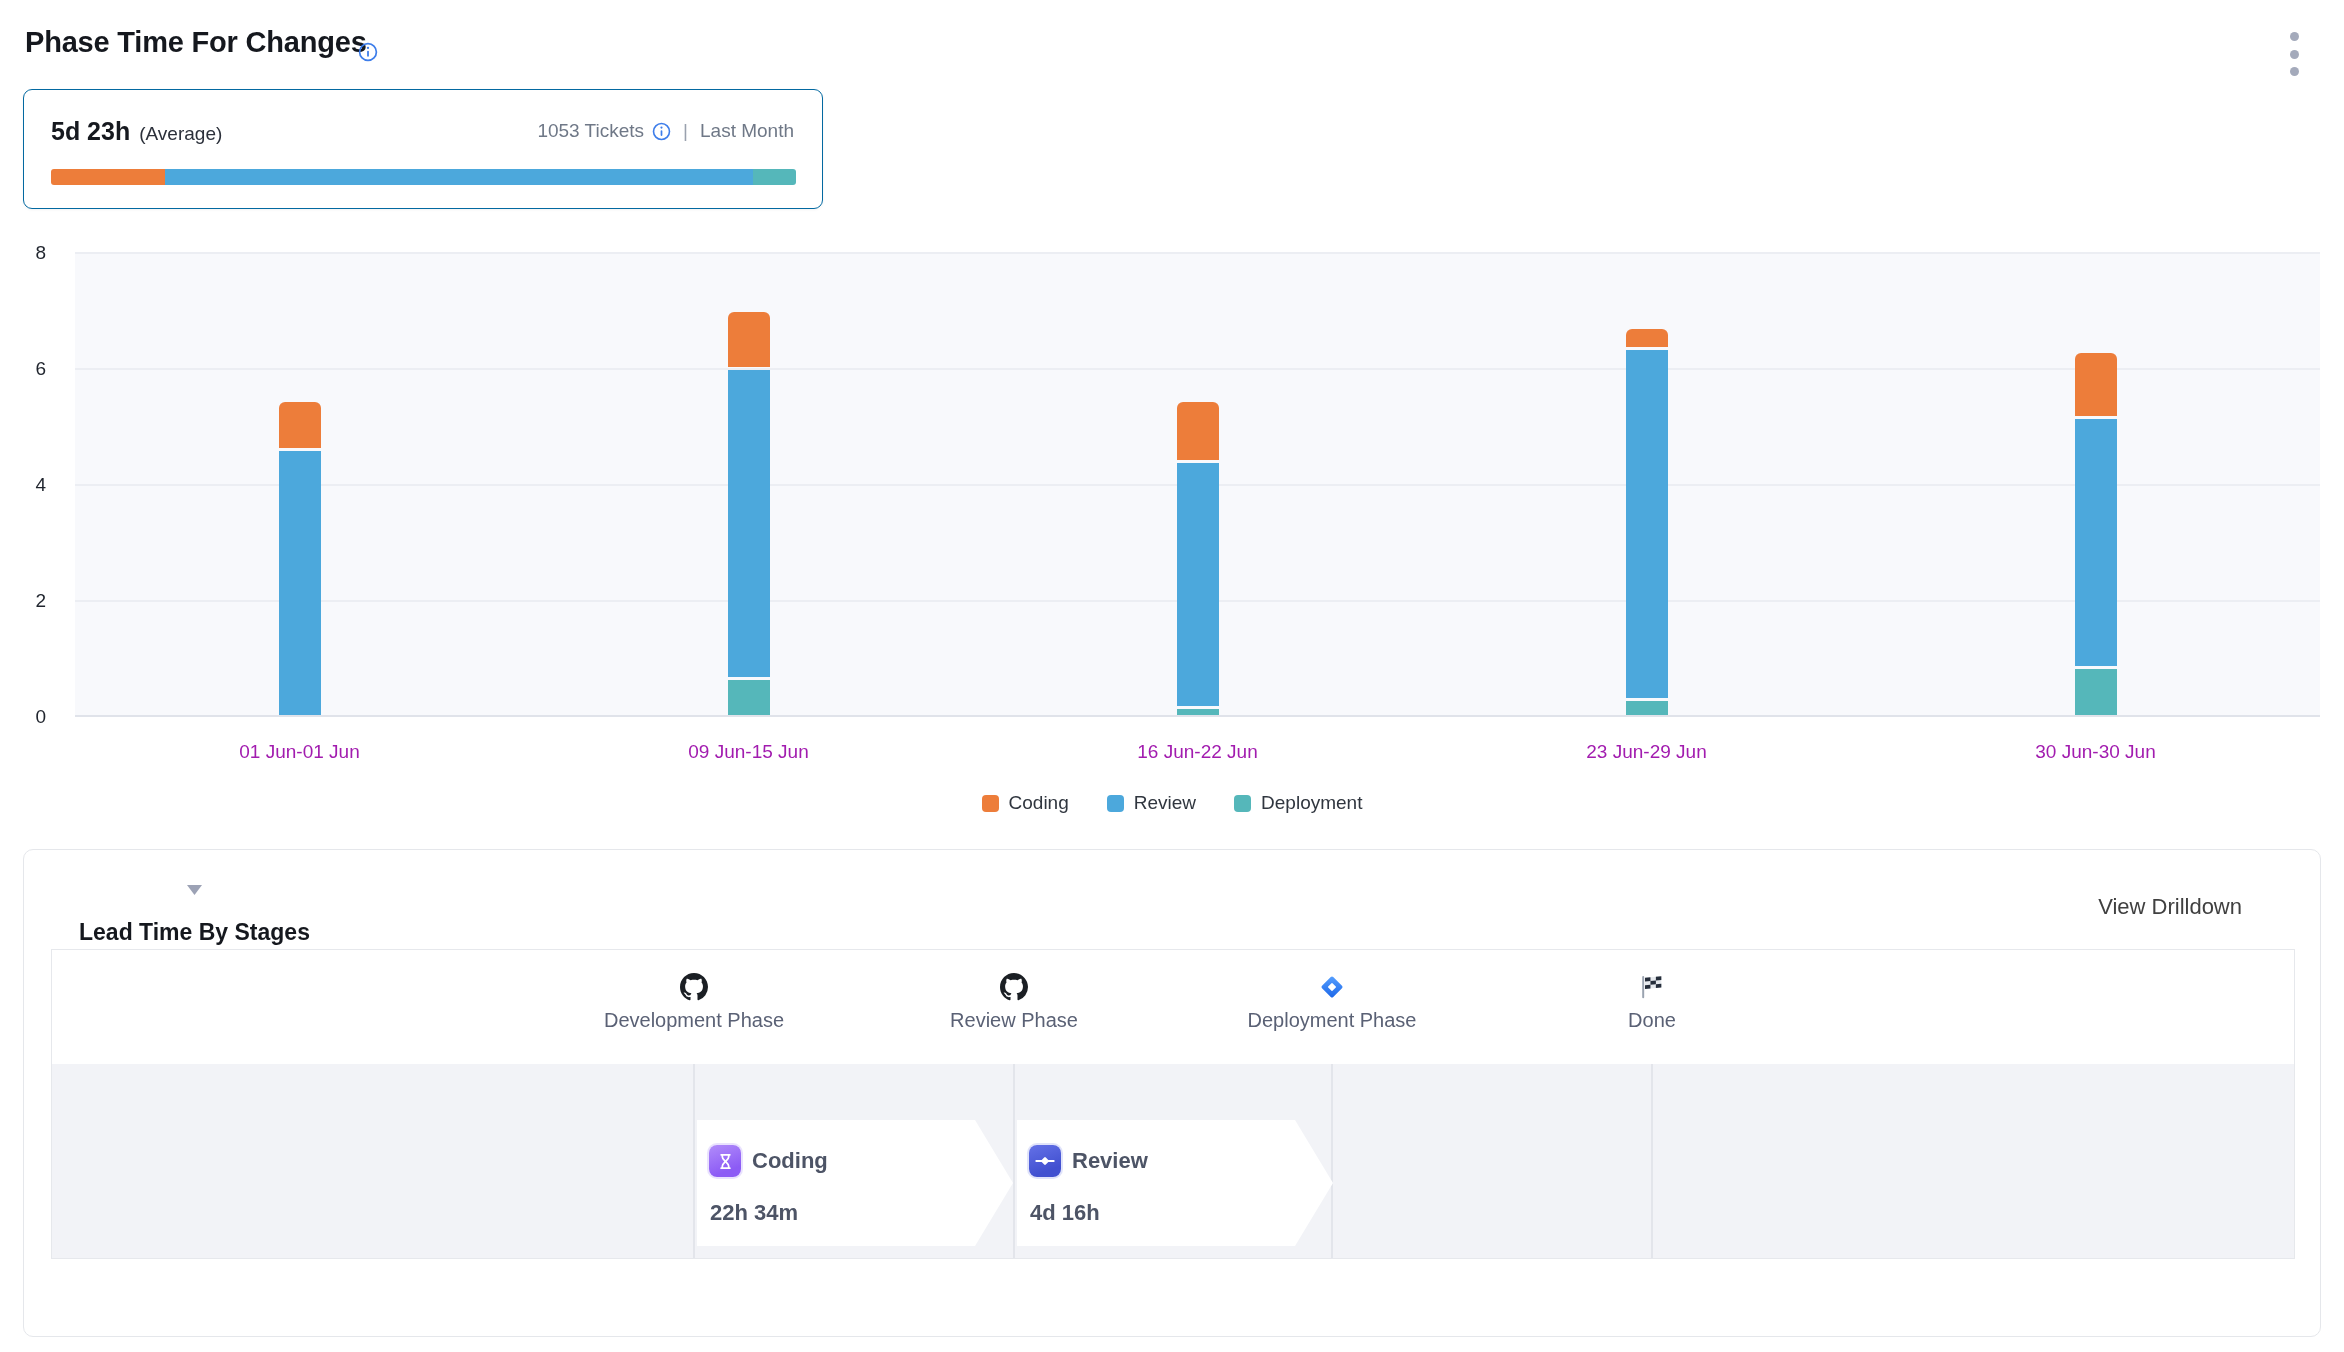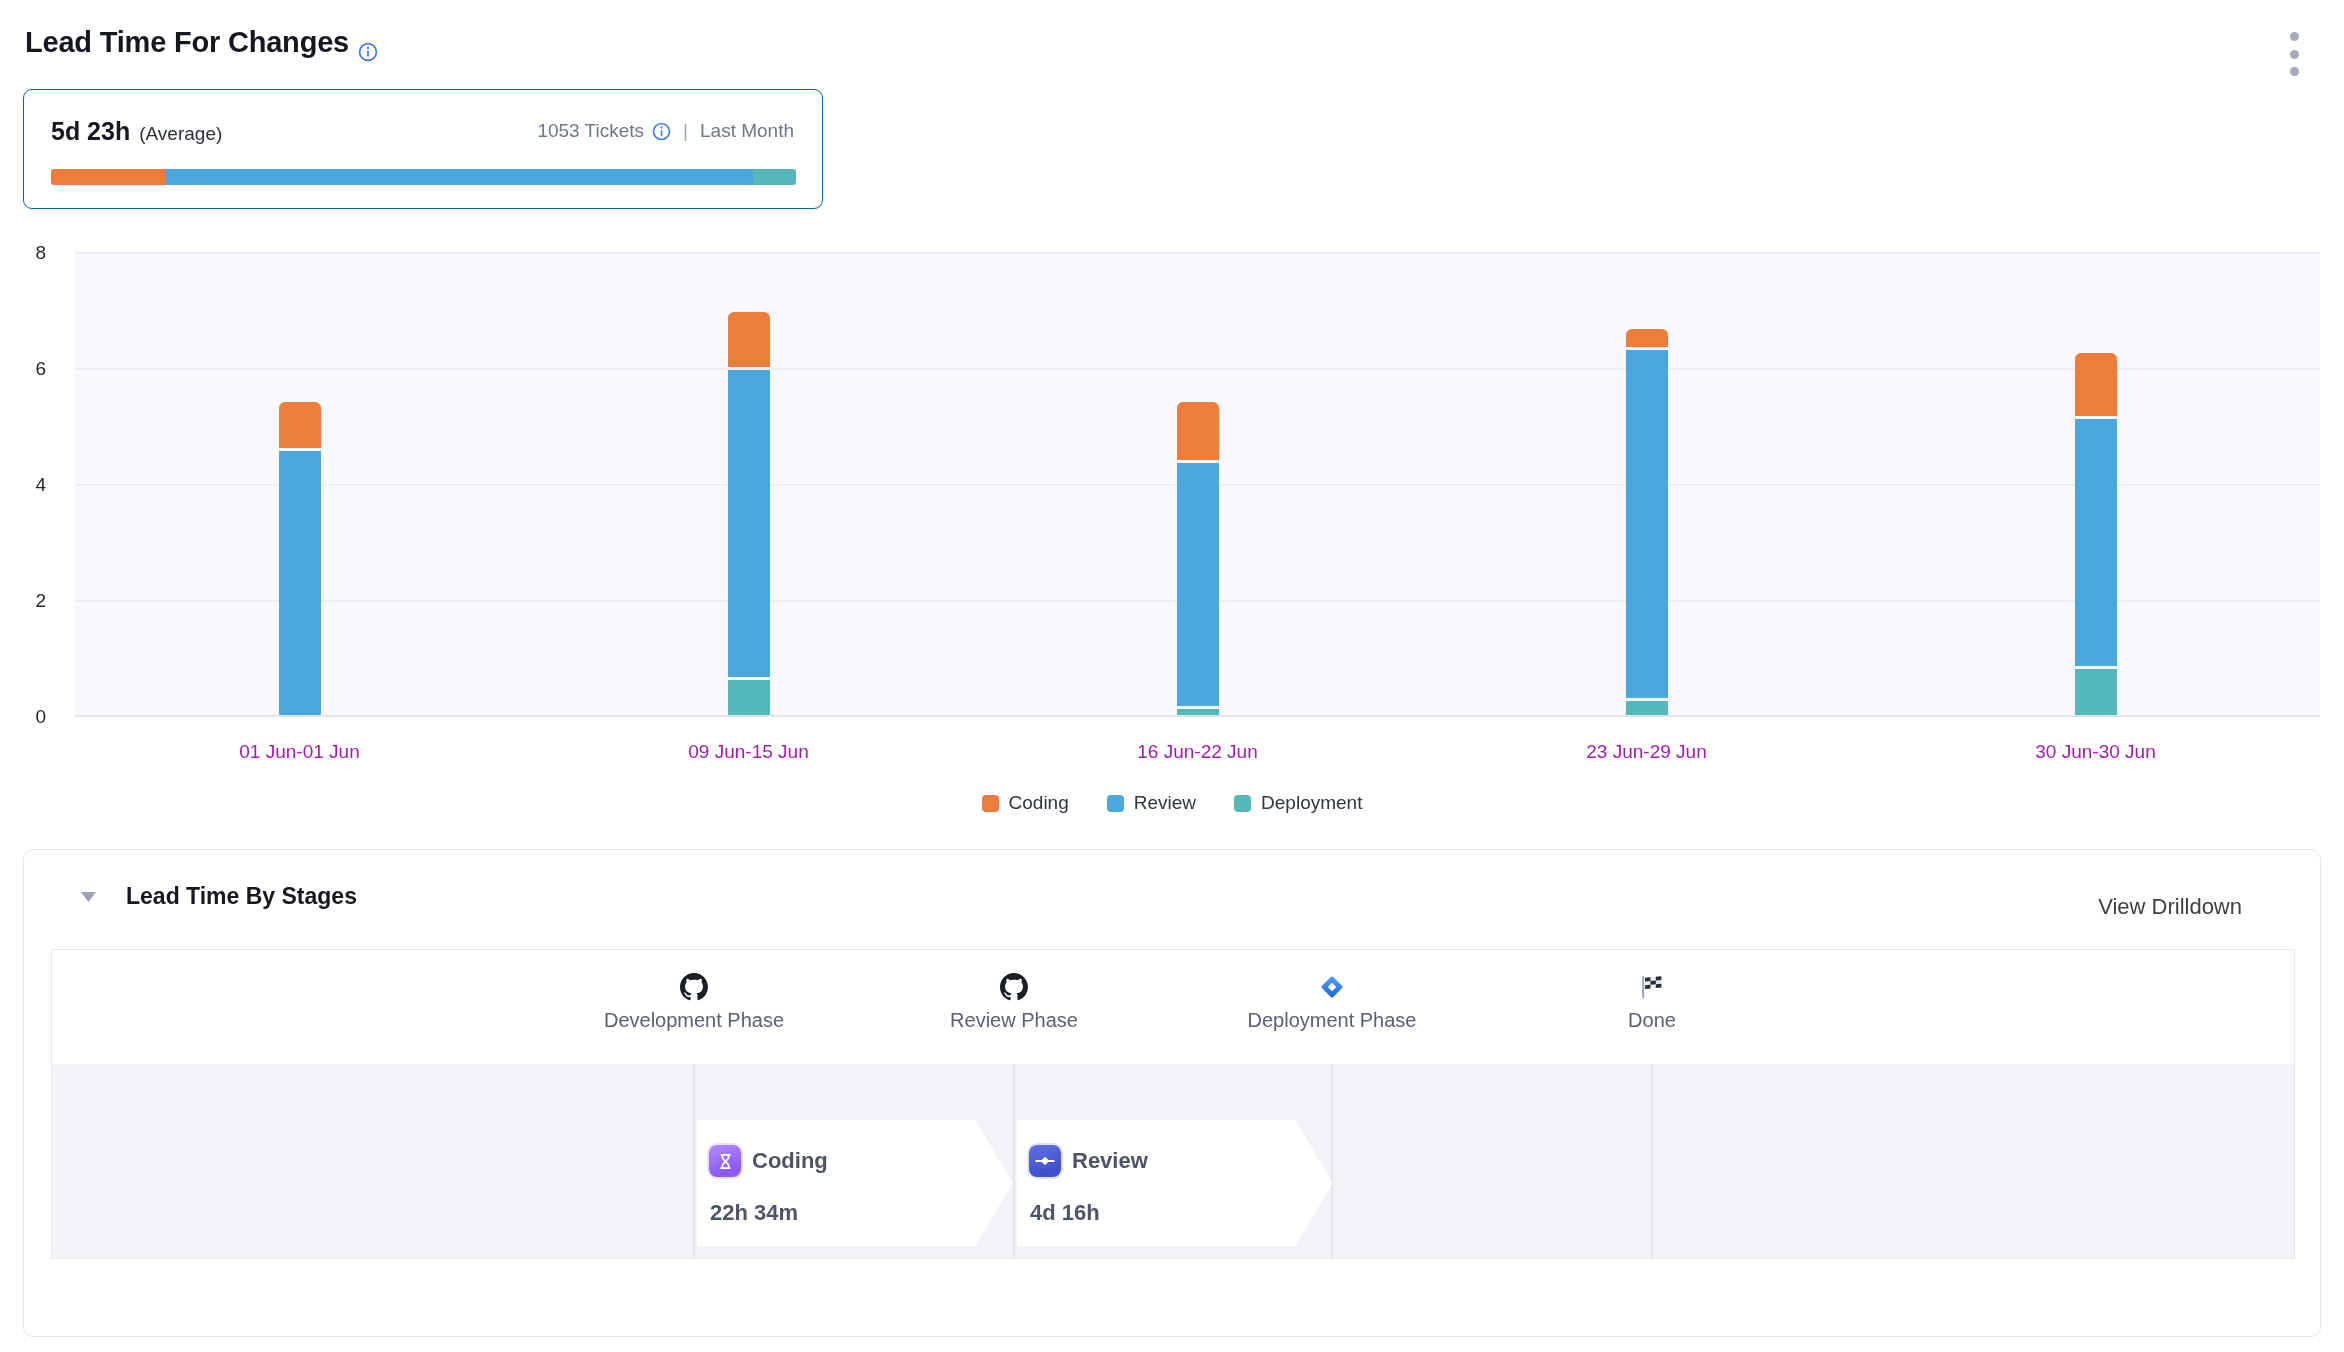--- a/index.html
+++ b/index.html
@@ -33,21 +33,21 @@
   .bar-seg.top-seg { border-radius:6px 6px 0 0; }
   .x-axis { position:absolute; left:75px; top:741px; width:2245px; height:26px; }
   .x-axis span { position:absolute; transform:translateX(-50%); font-size:19px; color:#a21caf; white-space:nowrap; }
   .legend { position:absolute; left:0; top:792px; width:2344px; display:flex; justify-content:center; gap:38px; }
   .legend-item { display:flex; align-items:center; gap:10px; cursor:pointer; }
   .legend-swatch { width:17px; height:17px; border-radius:4px; }
   .legend-label { font-size:19px; color:#30363F; }
 
   
   .stages-card { position:absolute; left:23px; top:849px; width:2298px; height:488px; background:#fff; border:1px solid #E5E7EB; border-radius:10px; }
-  .stages-header { position:absolute; left:55px; top:33px; display:flex; align-items:center; gap:28px; cursor:pointer; }
+  .stages-header { position:absolute; left:55px; top:33px; display:flex; align-items:center; gap:22px; cursor:pointer;flex-direction:column; }
   .stages-title { font-size:23px; font-weight:700; color:#15181E; }
   .drilldown-link { position:absolute; right:78px; top:44px; font-size:22px; font-weight:400; color:#404040; cursor:pointer; text-decoration:none; }
   .stages-table { position:absolute; left:27px; top:99px; width:2244px; height:310px; border:1px solid #E6E8EC; border-radius:0; background:#fff; overflow:hidden; }
   .phase { position:absolute; top:0; width:260px; margin-left:-130px; text-align:center; }
   .phase .ph-icon { margin-top:22px; height:30px; display:flex; justify-content:center; align-items:center; }
   .phase .ph-label { margin-top:7px; font-size:20px; color:#5A6175; }
   .stages-gray { position:absolute; left:0; right:0; top:114px; bottom:0; background:#F2F3F7; }
   .v-divider { position:absolute; top:0; bottom:0; width:2px; background:#E3E5EB; }
   .stage-chip { position:absolute; top:56px; width:316px; height:126px; background:#fff;
     clip-path:polygon(0 0, calc(100% - 38px) 0, 100% 50%, calc(100% - 38px) 100%, 0 100%); }
@@ -57,21 +57,21 @@
   .ic-code-review-icon { background:linear-gradient(160deg,#6471E7 0%,#4150D0 75%); box-shadow:0 0 0 2px rgba(99,113,231,.2); }
   .ic-rocket-icon { background:linear-gradient(160deg,#7ACBD1 0%,#41AEBA 75%); box-shadow:0 0 0 3px rgba(122,203,209,.35); }
   .stage-label { font-size:22px; font-weight:700; color:#4D5466; }
   .stage-time { position:absolute; left:13px; top:80px; font-size:22px; font-weight:700; color:#4D5466; }
 </style>
 </head>
 <body>
 
 <div id="page">
 
-  <div class="page-title">Lead Time For Changes</div>
+  <div class="page-title">Phase Time For Changes</div>
   <span class="title-info">
     <svg width="20" height="20" viewBox="0 0 20 20" fill="none">
       <circle cx="10" cy="10" r="8.4" stroke="#3D7DEA" stroke-width="1.7"></circle>
       <rect x="9.1" y="8.7" width="1.8" height="6" rx="0.9" fill="#3D7DEA"></rect>
       <circle cx="10" cy="5.9" r="1.15" fill="#3D7DEA"></circle>
     </svg>
   </span>
   <div class="kebab">
       <i></i>
       <i></i>

